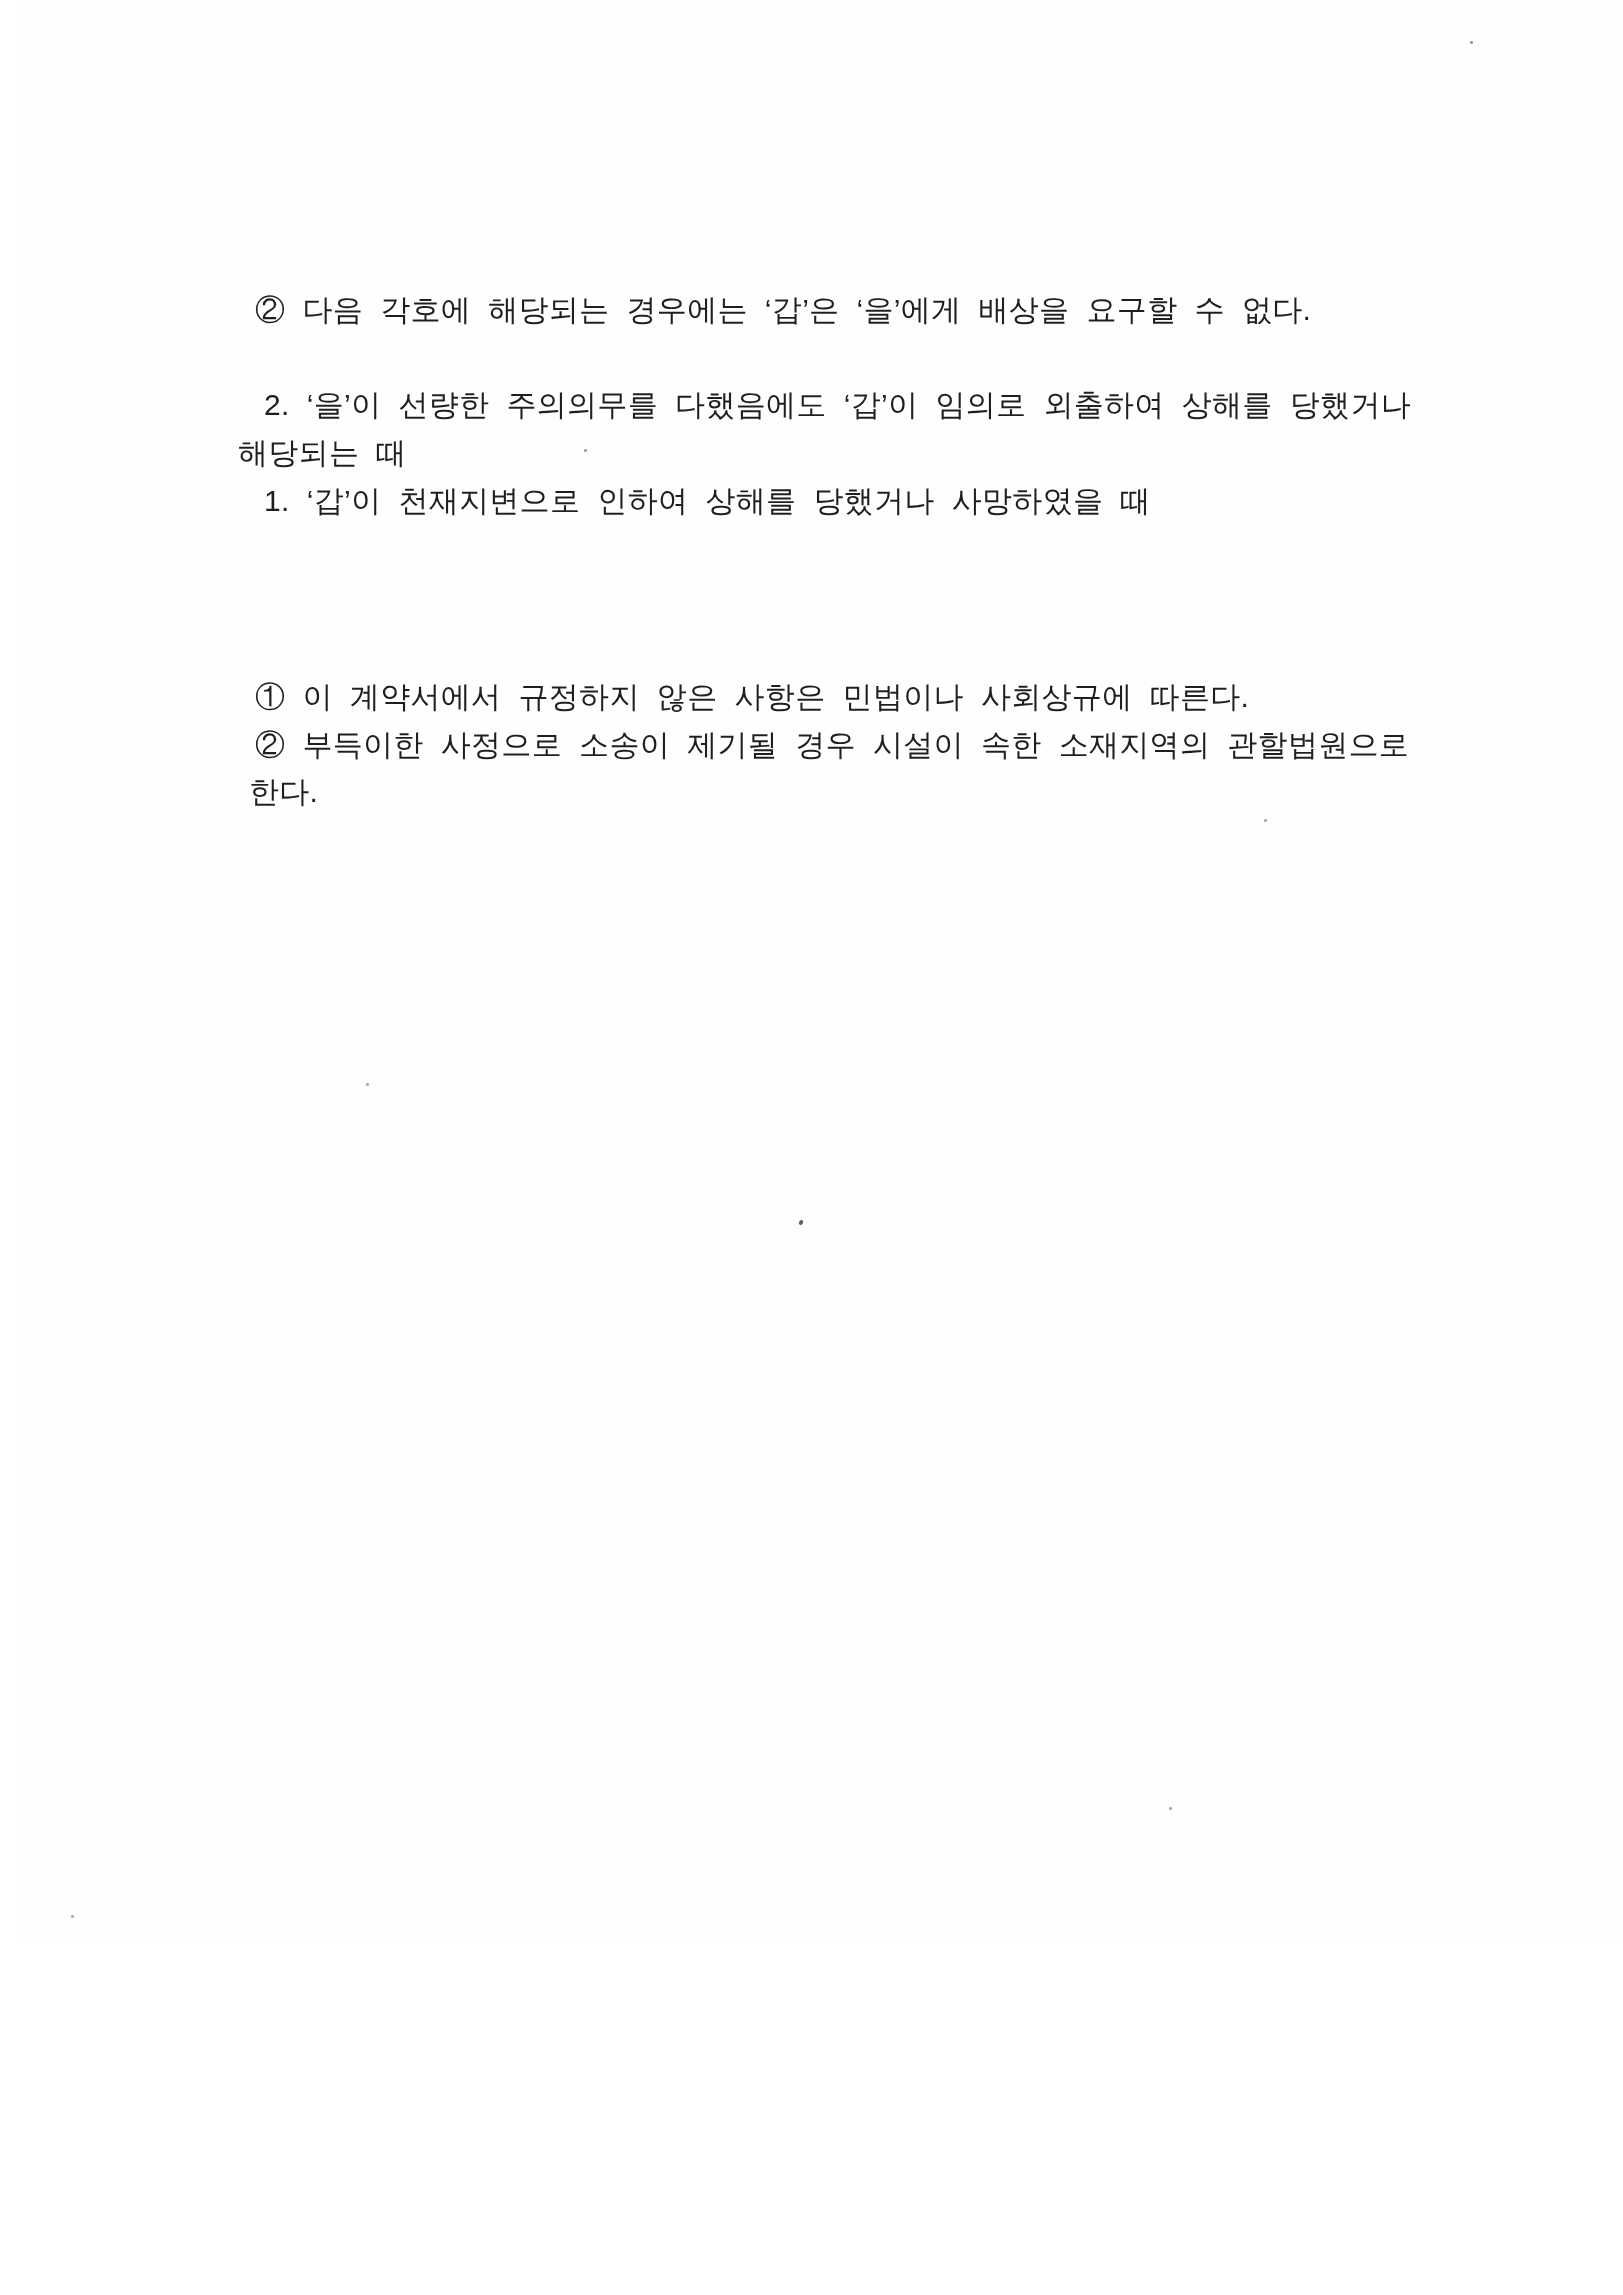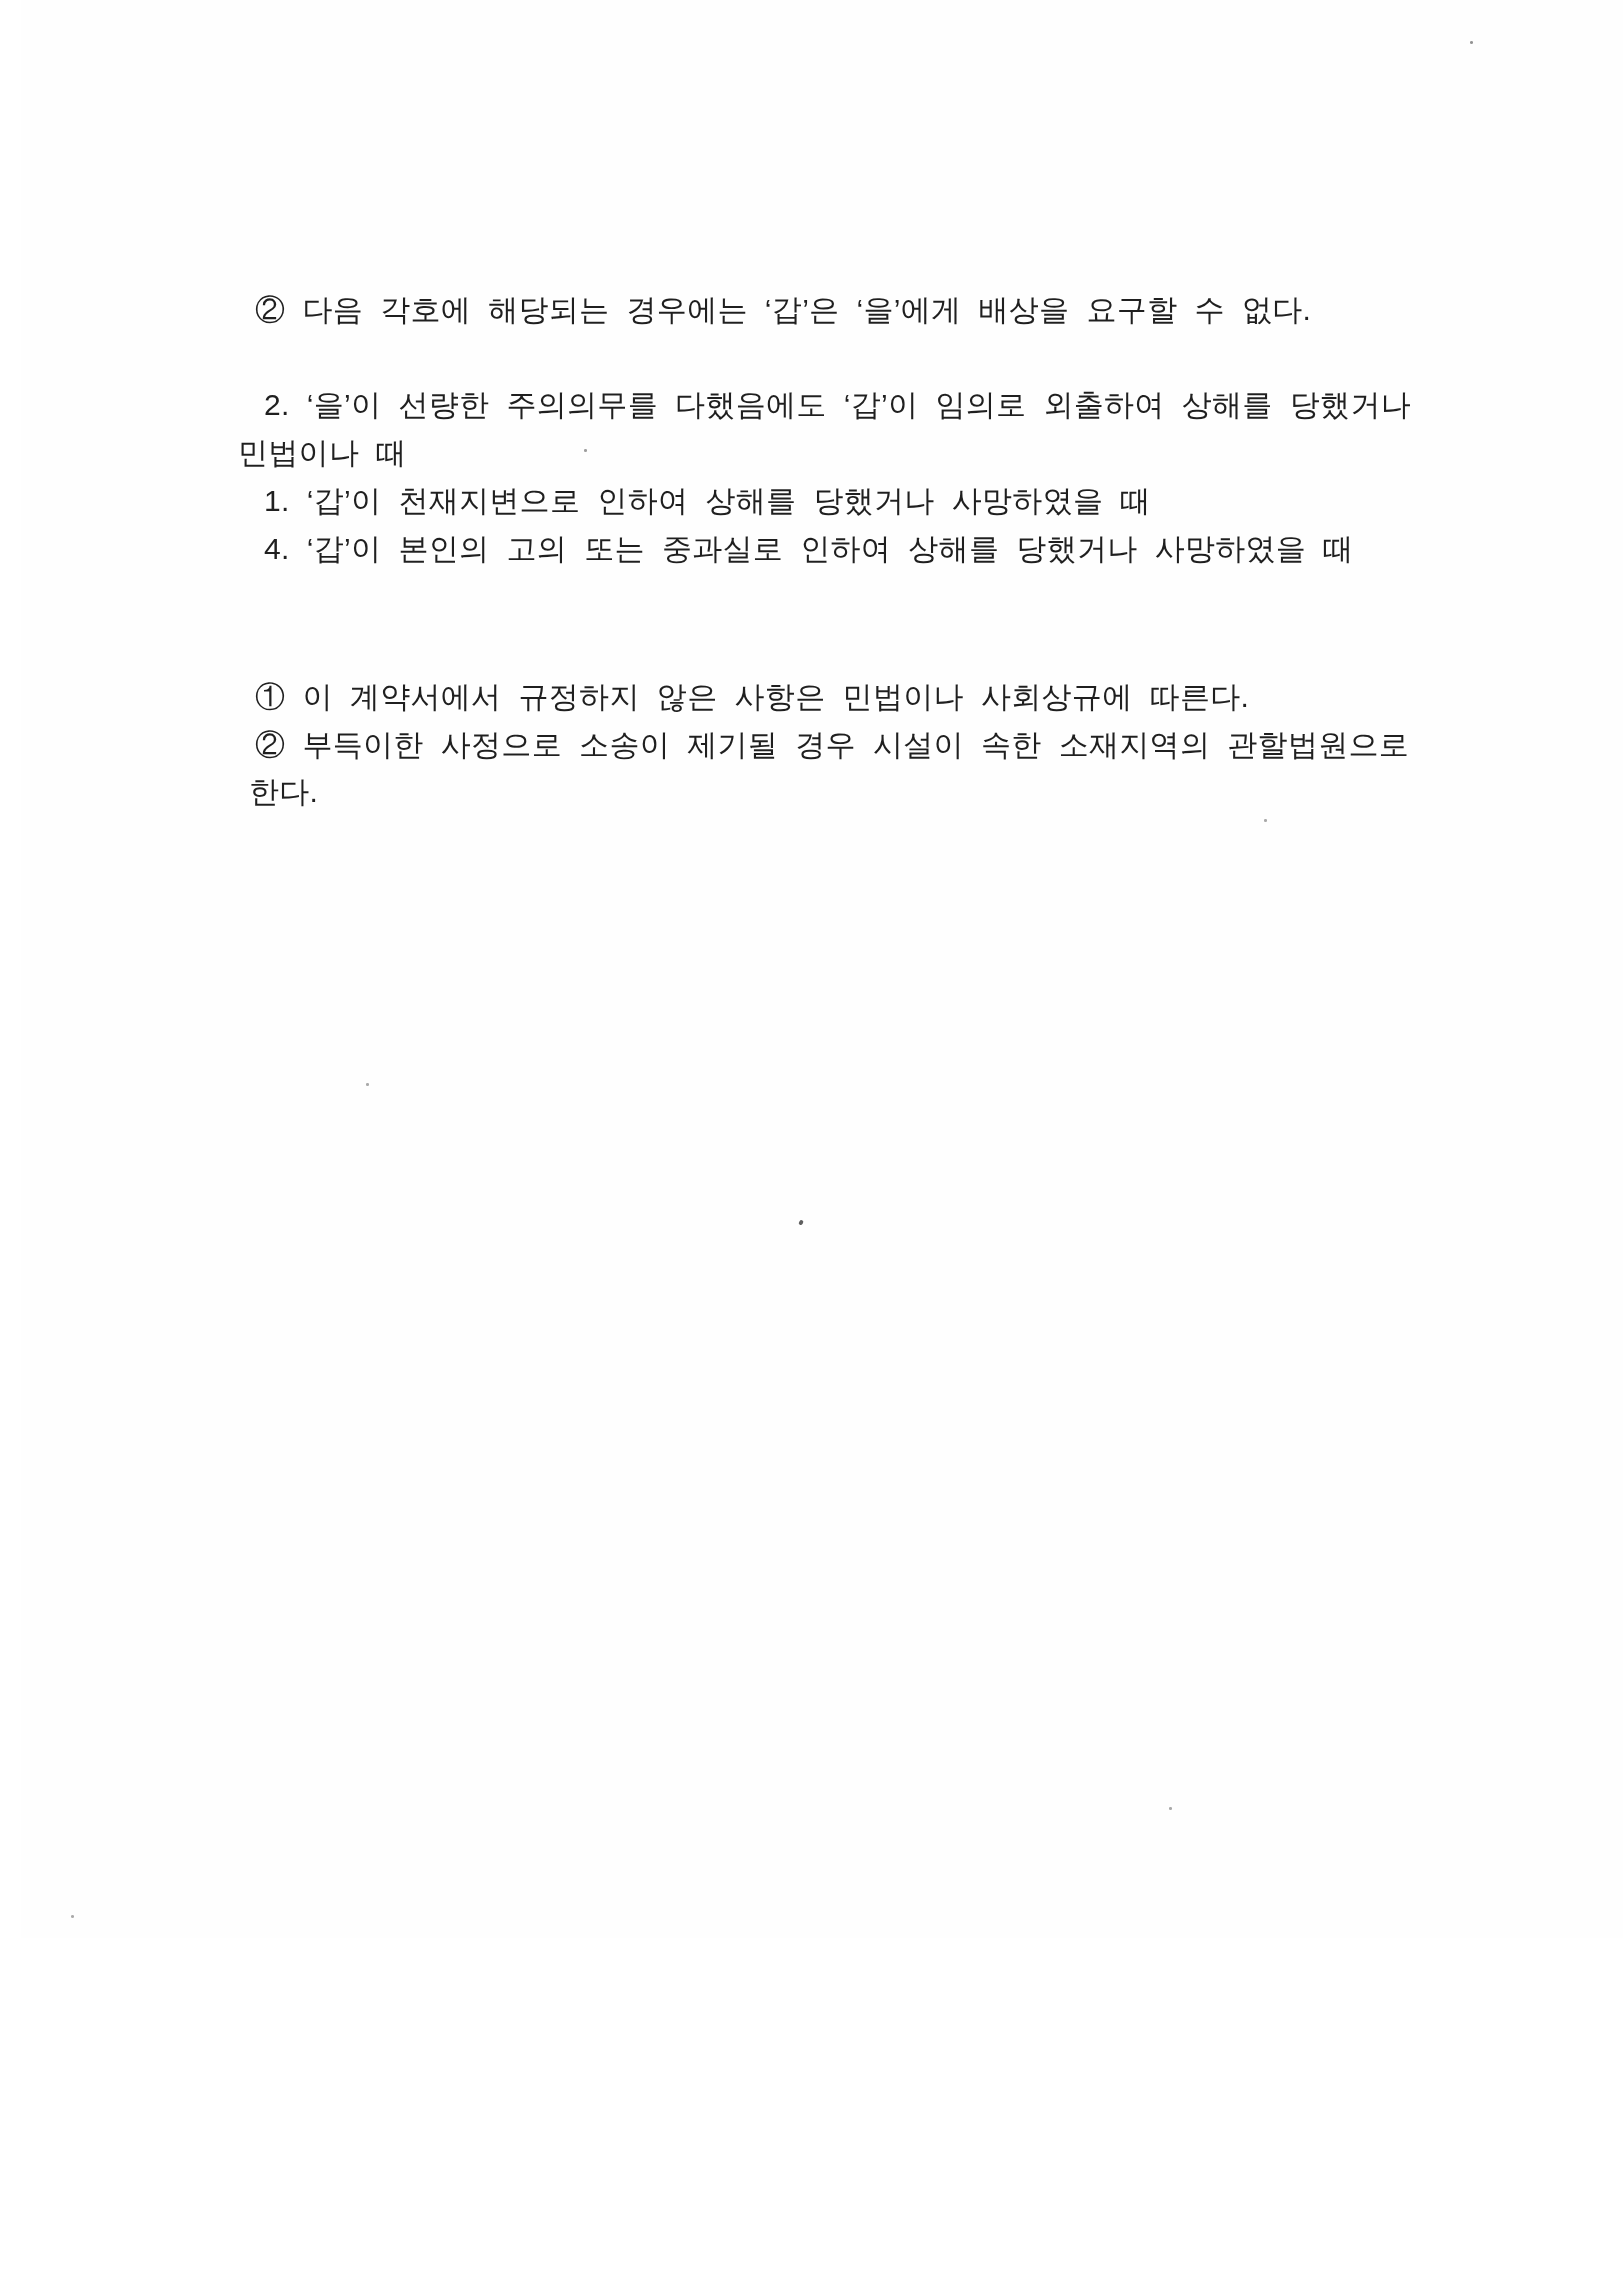--- a/index.html
+++ b/index.html
@@ -55,25 +55,24 @@
 </head>
 <body>
 
 <div class="page">
 
   <div class="line l0">② 다음 각호에 해당되는 경우에는 ‘갑’은 ‘을’에게 배상을 요구할 수 없다.</div>
 
 
   <div class="line l2">2. ‘을’이 선량한 주의의무를 다했음에도 ‘갑’이 임의로 외출하여 상해를 당했거나</div>
 
-  <div class="line l3">민법이나 때</div>
+  <div class="line l3">해당되는 때</div>
 
   <div class="line l4">1. ‘갑’이 천재지변으로 인하여 상해를 당했거나 사망하였을 때</div>
 
-  <div class="line l5">4. ‘갑’이 본인의 고의 또는 중과실로 인하여 상해를 당했거나 사망하였을 때</div>
 
 
   <div class="line l8">② 부득이한 사정으로 소송이 제기될 경우 시설이 속한 소재지역의 관할법원으로</div>
 
   <div class="line l7">① 이 계약서에서 규정하지 않은 사항은 민법이나 사회상규에 따른다.</div>
 
   <div class="line l9">한다.</div>
 
   <div class="speck s1"></div>
   <div class="speck s2"></div>

